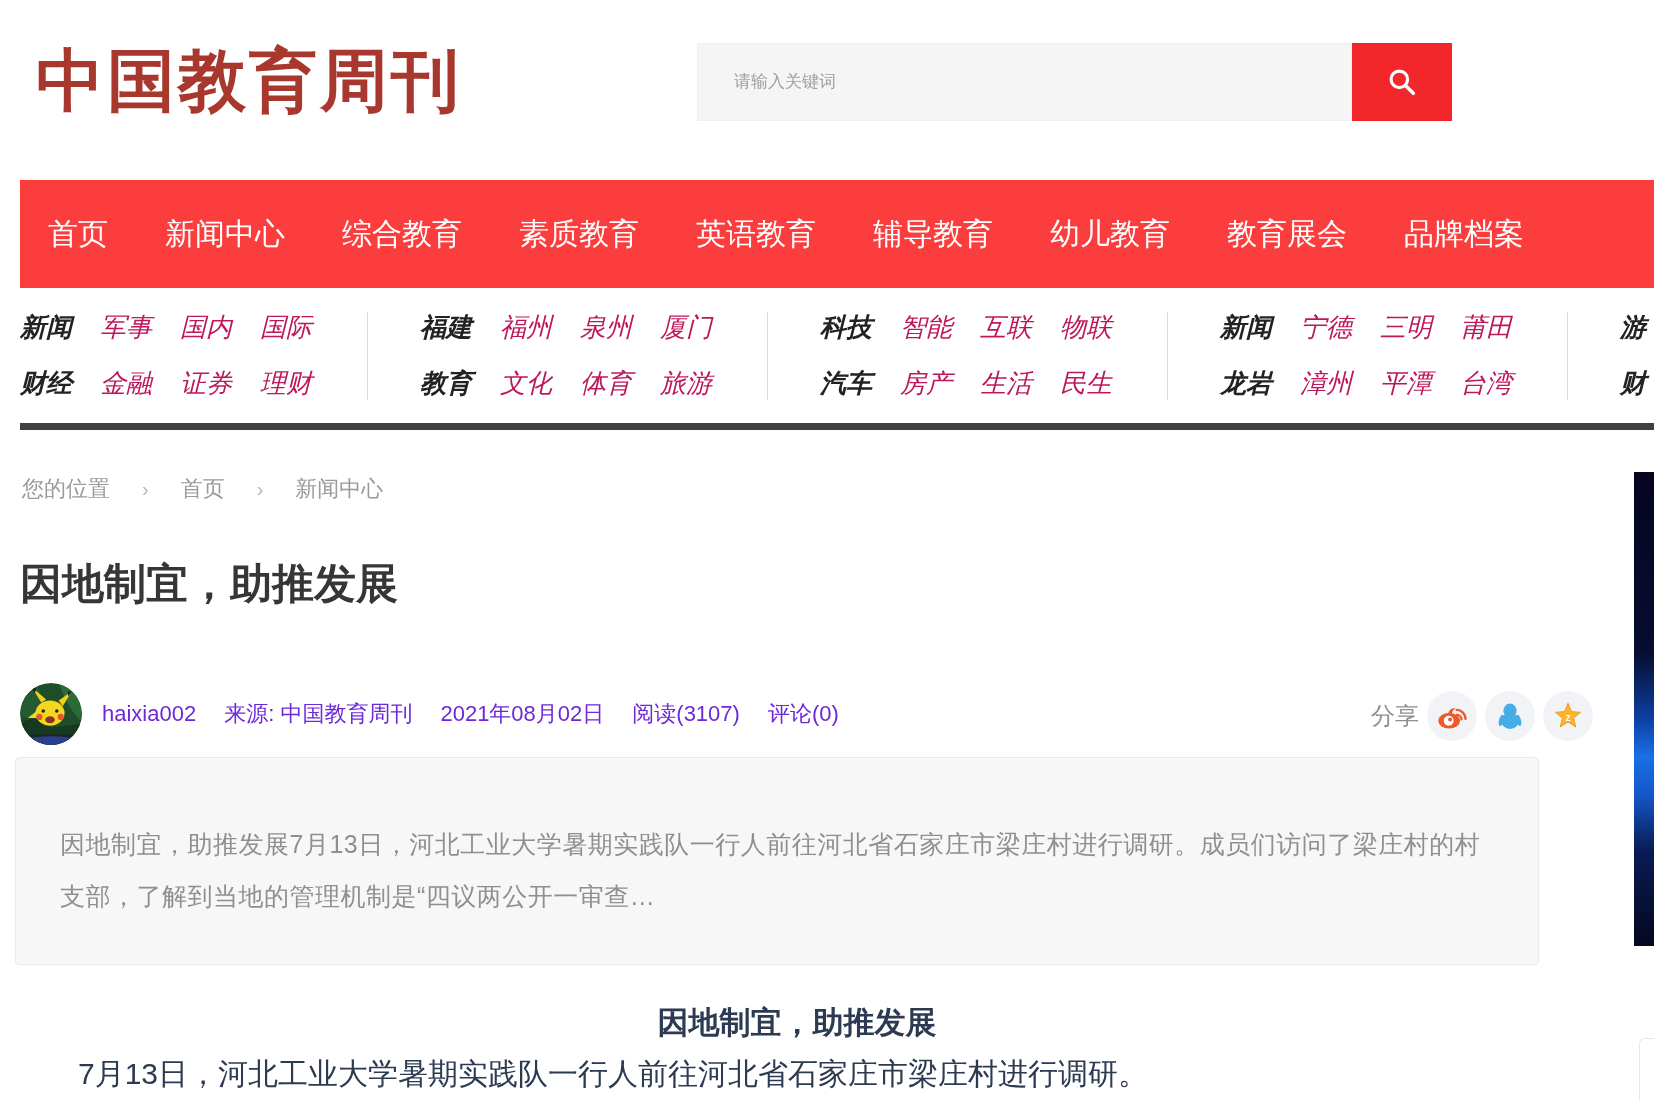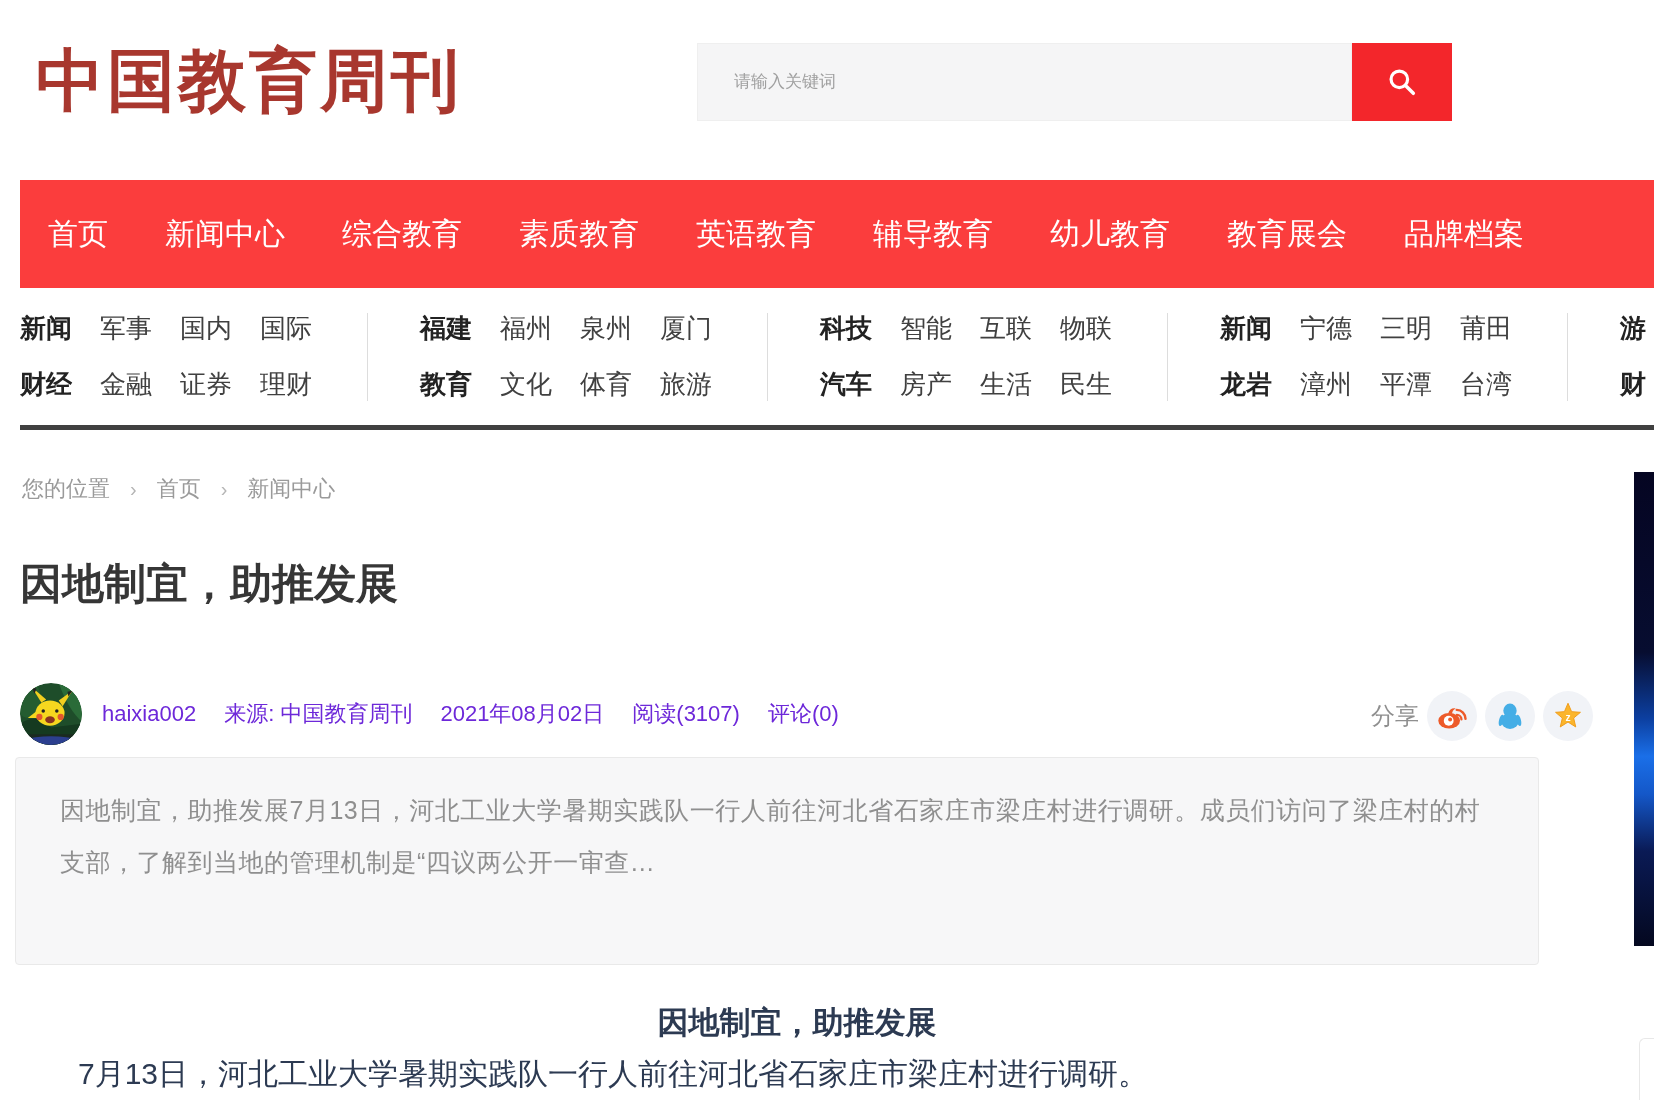--- a/index.html
+++ b/index.html
@@ -16,47 +16,47 @@
   .search-input::placeholder { color:#a0a0a0; }
   .search-btn { width:100px; height:78px; background:#f3262b; border:none; cursor:pointer;
     display:flex; align-items:center; justify-content:center; }
 
   
   .mainnav { position:absolute; left:20px; right:0; top:180px; height:108px; background:#fb3d3d;
     display:flex; align-items:center; padding-left:28px; gap:57px; overflow:hidden; }
   .nav-item { color:#fff; font-size:30px; text-decoration:none; white-space:nowrap; cursor:pointer; }
 
   
-  .subnav { position:absolute; left:20px; right:0; top:288px; height:142px; border-bottom:5px solid #404040;
-    display:flex; align-items:center; overflow:hidden; background:#fff; }
+  .subnav { position:absolute; left:20px; right:0; top:288px; height:142px; border-bottom:7px solid #404040;
+    display:flex; align-items:center; overflow:hidden; background:#fff;font-style:italic; }
   .sn-group { width:295px; flex:none; display:flex; flex-direction:column; gap:21px; }
   .sn-row { display:flex; gap:28px; align-items:center; white-space:nowrap; }
   .sn-cat { font-size:26px; font-weight:bold; color:#222; cursor:pointer; }
-  .sn-link { font-size:26px; color:#404040; cursor:pointer; }
+  .sn-link { font-size:26px; color:#be185d; cursor:pointer; }
   .sn-divider { width:1px; height:88px; background:#ddd; flex:none; margin:0 52px; }
 
   
-  .breadcrumb { position:absolute; left:22px; top:474px; display:flex; align-items:center; gap:20px;
+  .breadcrumb { position:absolute; left:22px; top:474px; display:flex; align-items:center; gap:32px;
     font-size:22px; color:#9a9a9a; }
   .bc-sep { color:#b5b5b5; font-size:20px; }
   .bc-link { color:#9a9a9a; text-decoration:none; cursor:pointer; }
 
   
   .title { position:absolute; left:20px; top:556px; font-size:42px; font-weight:bold; color:#363636; }
   .meta { position:absolute; left:20px; top:682px; height:64px; display:flex; align-items:center; }
   .avatar { width:62px; height:62px; border-radius:50%; overflow:hidden; margin-right:20px; flex:none; cursor:pointer; }
   .meta-item { font-size:22px; color:#6d28d9; margin-right:28px; white-space:nowrap; }
   .share { position:absolute; right:61px; top:684px; height:64px; display:flex; align-items:center; gap:8px; }
   .share-label { font-size:24px; color:#8f8f8f; }
   .share-circle { width:50px; height:50px; border-radius:50%; background:#f1f3f7; border:none; cursor:pointer;
     display:flex; align-items:center; justify-content:center; }
 
   
   .summary { position:absolute; left:15px; top:757px; width:1524px; height:208px; background:#f7f7f8;
-    border:1px solid #e9e9e9; border-radius:4px; padding:26px 56px 0 44px;
+    border:1px solid #e9e9e9; border-radius:4px; padding:60px 56px 0 44px;
     font-size:25px; line-height:52px; color:#8f8f8f; letter-spacing:0.5px; overflow:hidden; }
 
   
   .body-heading { position:absolute; left:0; top:1002px; width:1594px; text-align:center;
     font-size:31px; font-weight:bold; color:#2c3a52; }
   .body-para { position:absolute; left:20px; top:1052px; width:1560px; font-size:30px; line-height:44px;
     color:#2c3a52; text-indent:58px; }
 
   
   .right-strip { position:absolute; right:0; top:472px; width:20px; height:474px;

